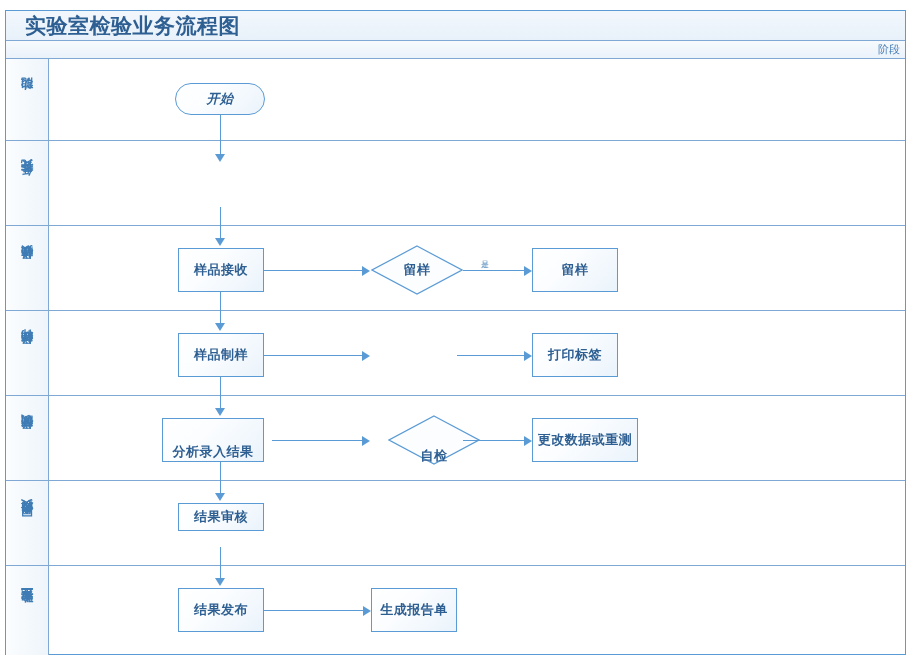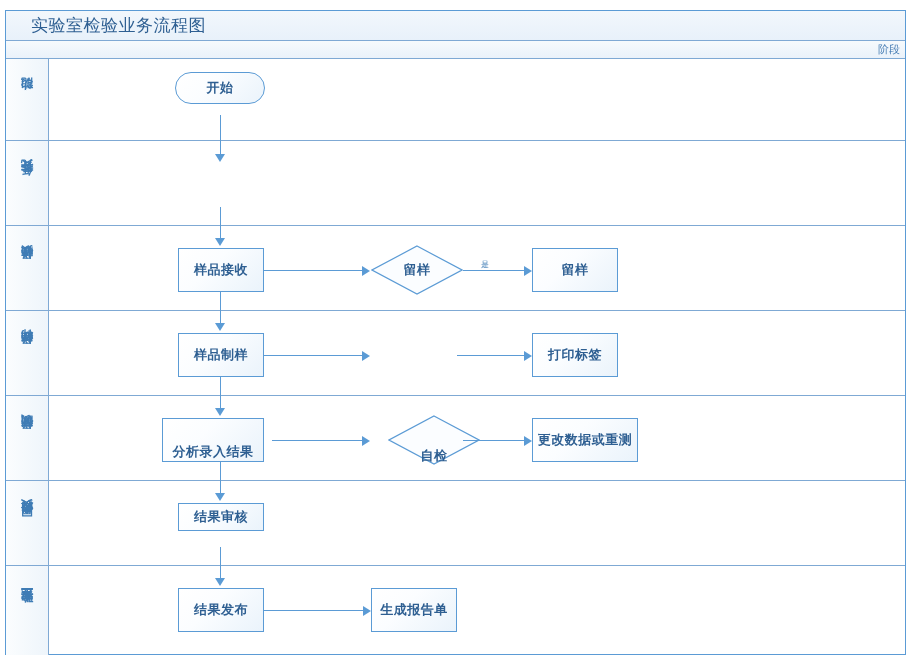--- a/index.html
+++ b/index.html
@@ -29,24 +29,24 @@
   .title-band {
     position: absolute;
     left: 6px; top: 11px;
     width: 899px; height: 30px;
     background: linear-gradient(to bottom, #f2f7fc 0%, #e8f1fa 100%);
     border-bottom: 1px solid #7fa9d4;
     display: flex;
     align-items: center;
   }
   .title-text {
-    font-size: 17px;
-    font-weight: normal;
+    font-size: 21px;
+    font-weight: bold;
     color: #2e5f92;
-    padding-left: 25px;
+    padding-left: 19px;
     letter-spacing: .5px;
     white-space: nowrap;
   }
 
   
   .stage-band {
     position: absolute;
     left: 6px; top: 41px;
     width: 899px; height: 18px;
     background: linear-gradient(to bottom, #f6fafd 0%, #eaf2fa 100%);
@@ -182,21 +182,21 @@
     <span class="stage-text">阶段</span>
   </div>
 
   <div class="lanes">
 
     <div class="lane" style="top:0px; height:82px;">
       <div class="lane-header">
         <span class="lane-header-label">功能</span>
       </div>
       <div class="lane-body">
-        <div class="node terminator" style="left:125px; top:13px; width:90px; height:32px;">
+        <div class="node terminator" style="left:125px; top:24px; width:90px; height:32px;font-style:italic;">
           <span>开始</span>
         </div>
 
         <div class="conn v" style="left:170px; top:56px; height:26px;"></div>
       </div>
     </div>
 
     <div class="lane" style="top:82px; height:85px;">
       <div class="lane-header">
         <span class="lane-header-label">任务委托</span>

